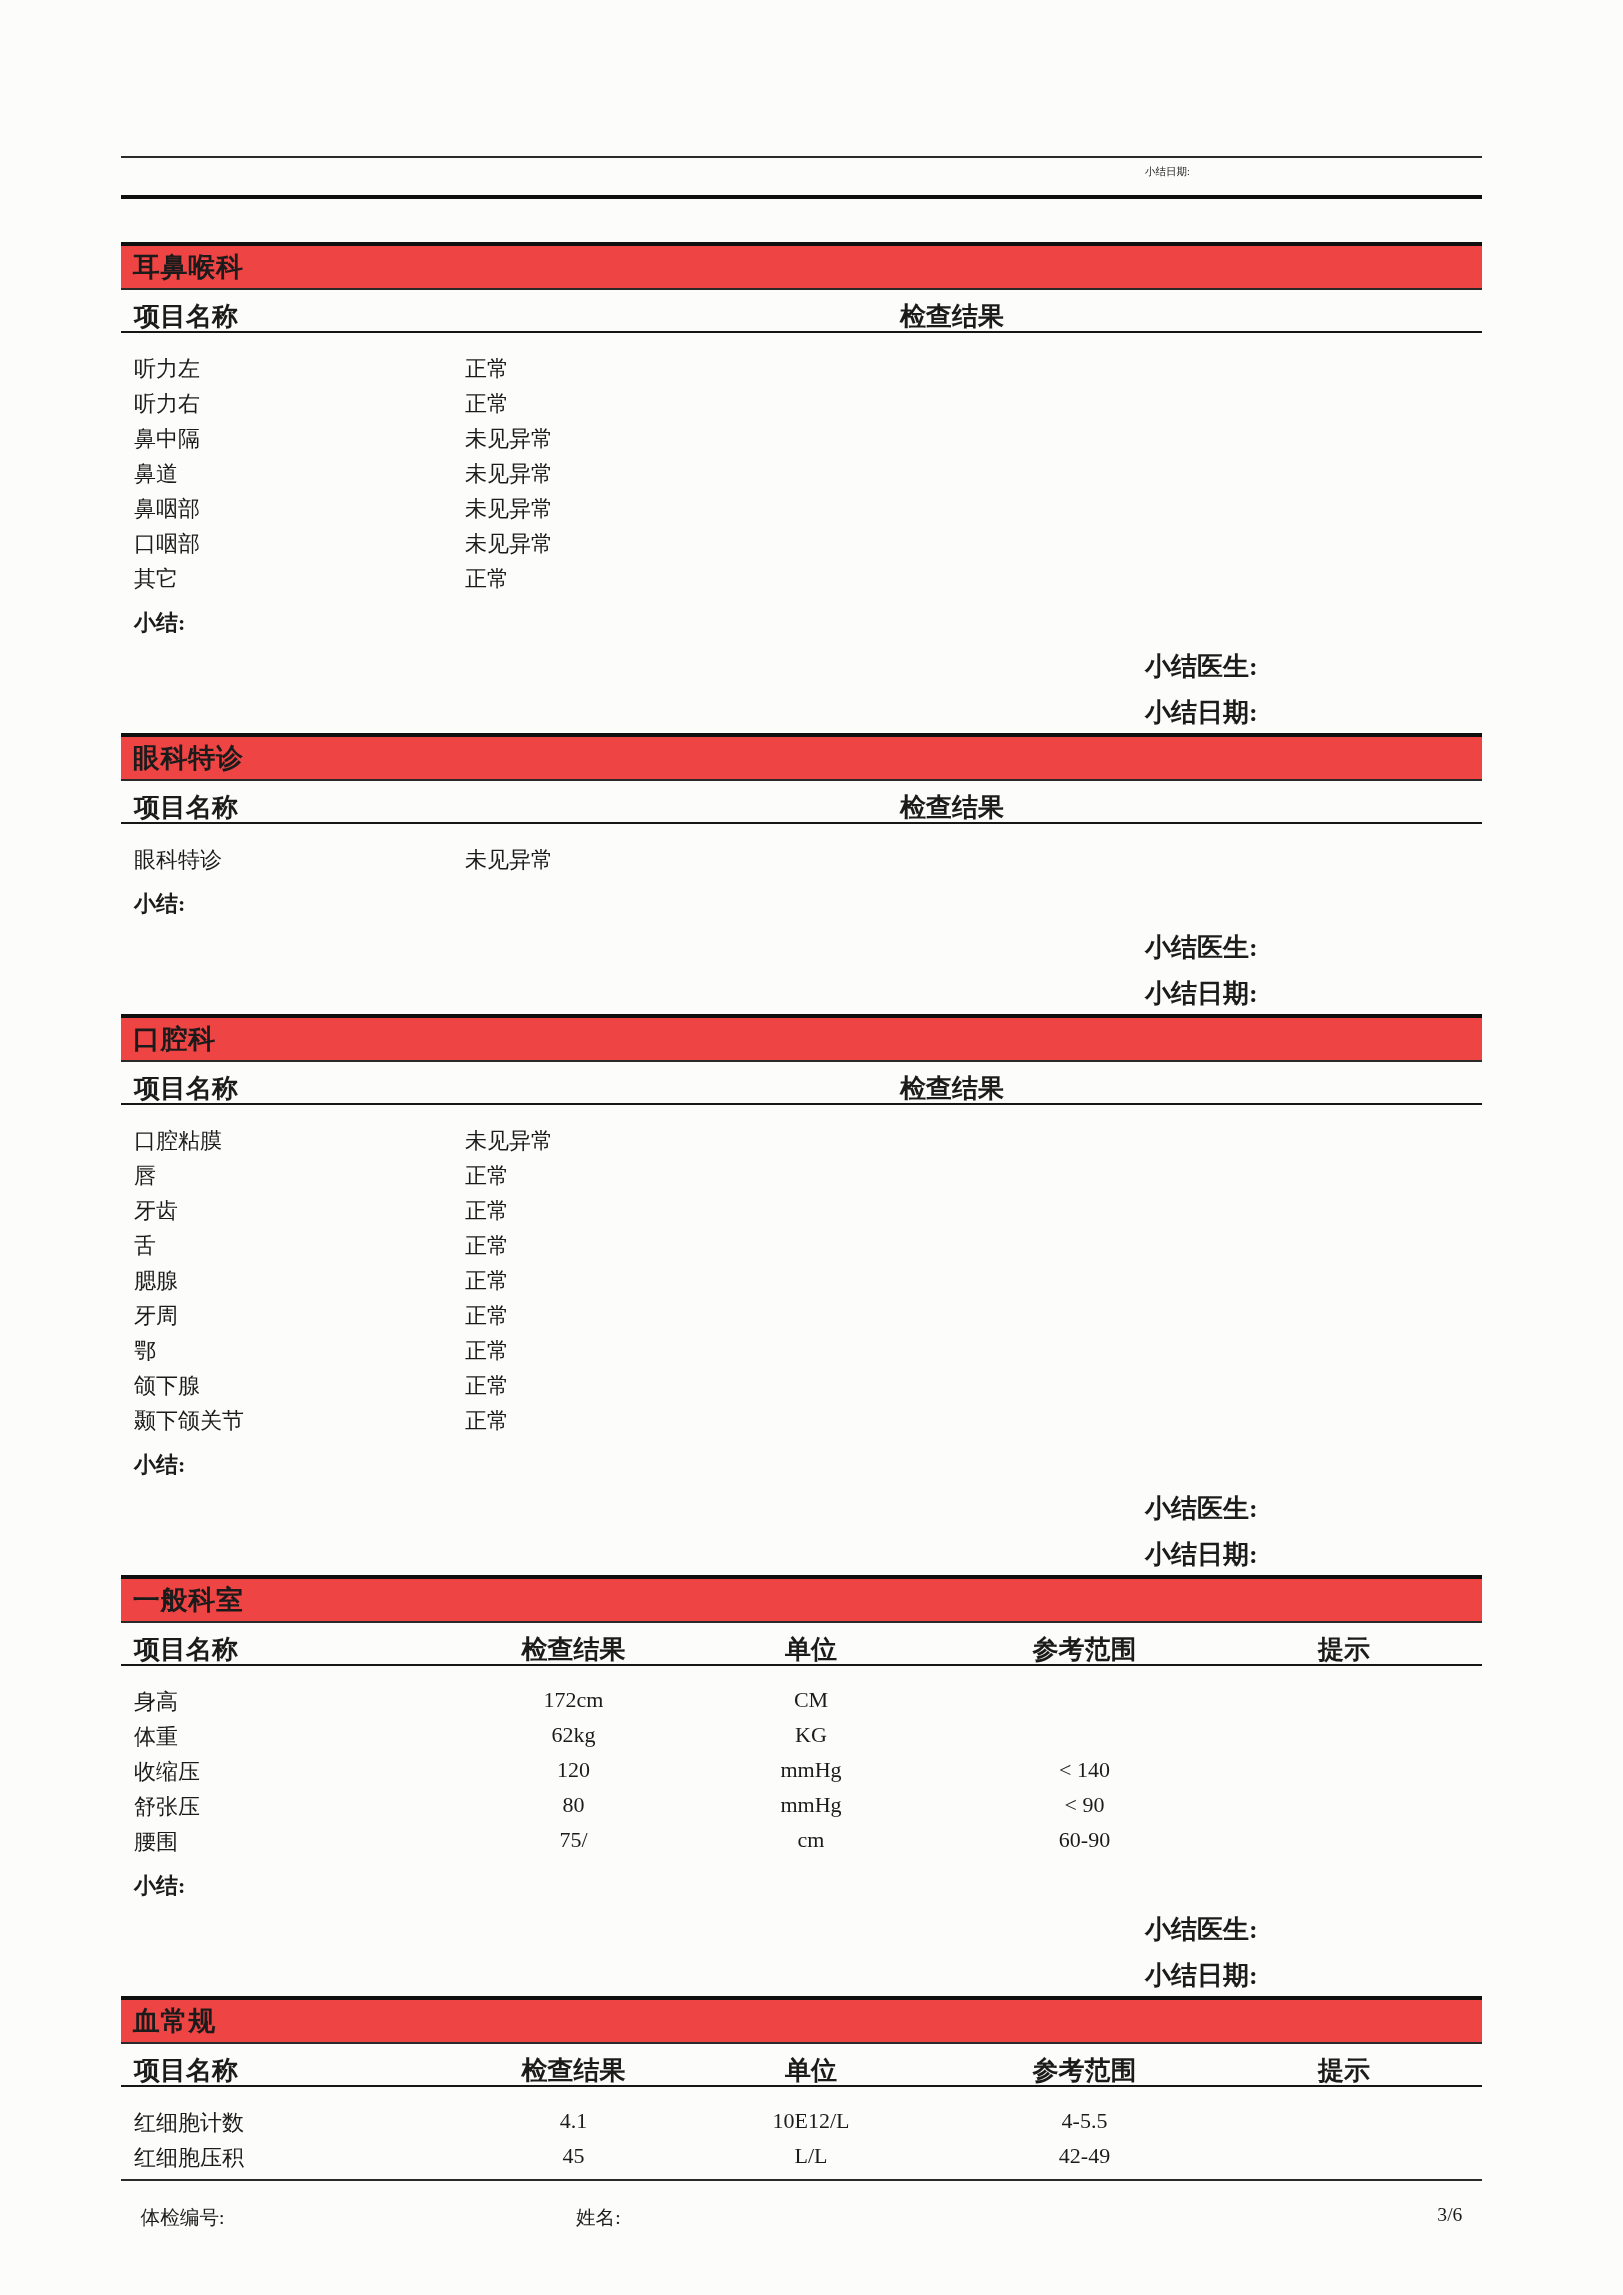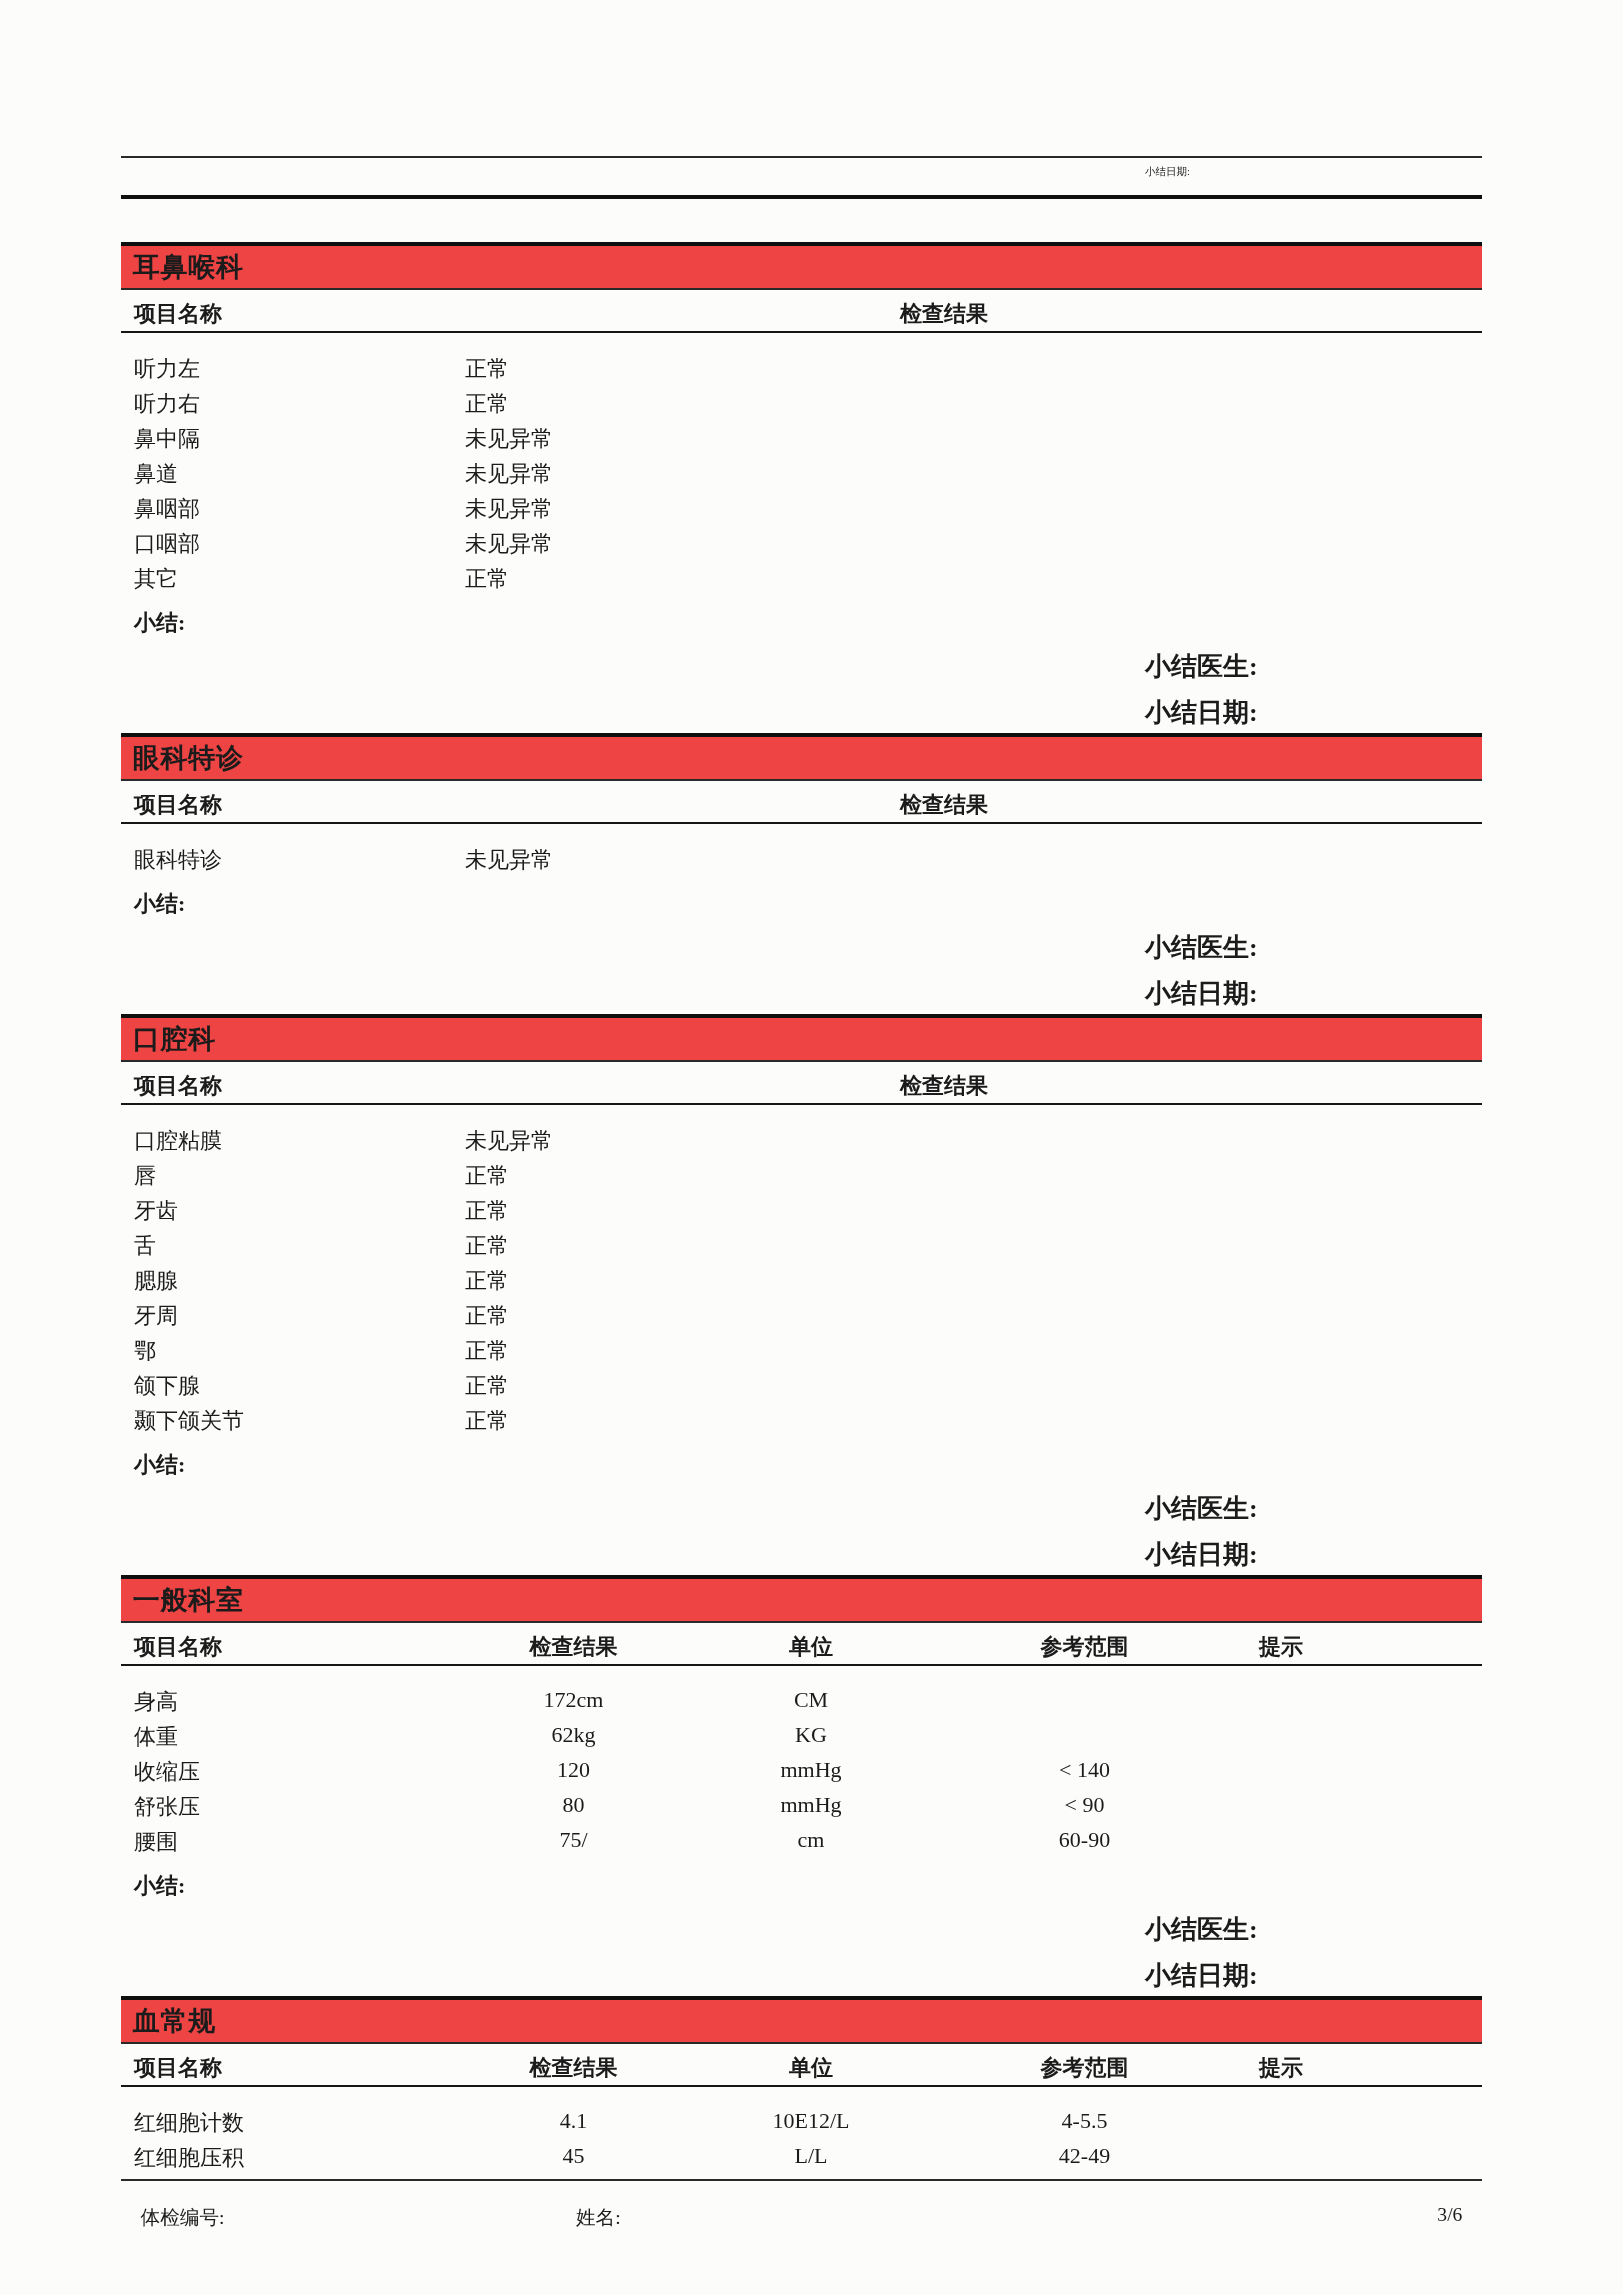--- a/index.html
+++ b/index.html
@@ -32,34 +32,34 @@
   .pre-section-gap { height:43px; }
 
   .section { margin-bottom:10.5px; }
   .band {
     height:42px; line-height:42px;
     background:#ef4444;
     font-weight:bold; font-size:27px;
     padding-left:11.8px;
     letter-spacing:0.7px;
   }
-  .hdr-row { position:relative; height:41px; font-weight:bold; font-size:22px; }
+  .hdr-row { position:relative; height:41px; font-weight:bold; font-size:26px; }
   .hdr-row span { position:absolute; top:9.2px; }
   .rows { padding-top:15px; }
   .row { position:relative; height:35px; font-size:22px; }
   .row span { position:absolute; top:5.2px; white-space:nowrap; }
 
   .c-name   { left:13px; }
   .h-res2   { left:779px; }
   .c-res2   { left:344px; }
 
   .c2 { left:348px;  width:209px; text-align:center; }
   .c3 { left:605px;  width:170px; text-align:center; }
   .c4 { left:859px; width:209px; text-align:center; }
-  .c5 { left:1138px; width:170px; }
+  .c5 { left:1138px; width:170px; text-align:center; }
 
   .summary-row { position:relative; height:33px; margin-top:11.8px; font-size:22px; font-weight:bold; }
   .summary-row span { position:absolute; left:13px; top:2.6px; }
 
   .sig-row { position:relative; height:29px; font-size:26px; font-weight:bold; }
   .sig-doctor { margin-top:9.2px; }
   .sig-date   { margin-top:17px; }
   .sig-row span { position:absolute; left:1024px; top:1.3px; }
 
   .blood-bottom { margin-top:6.5px; }

